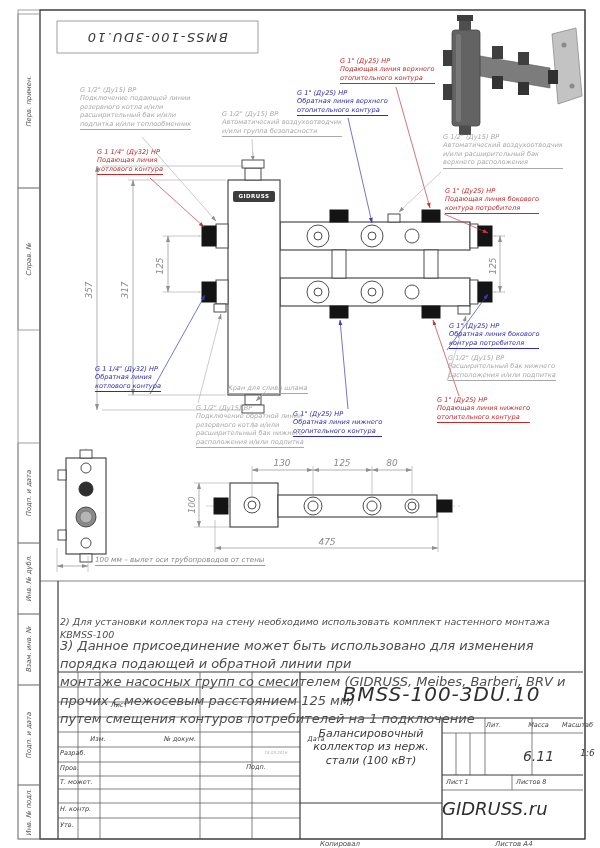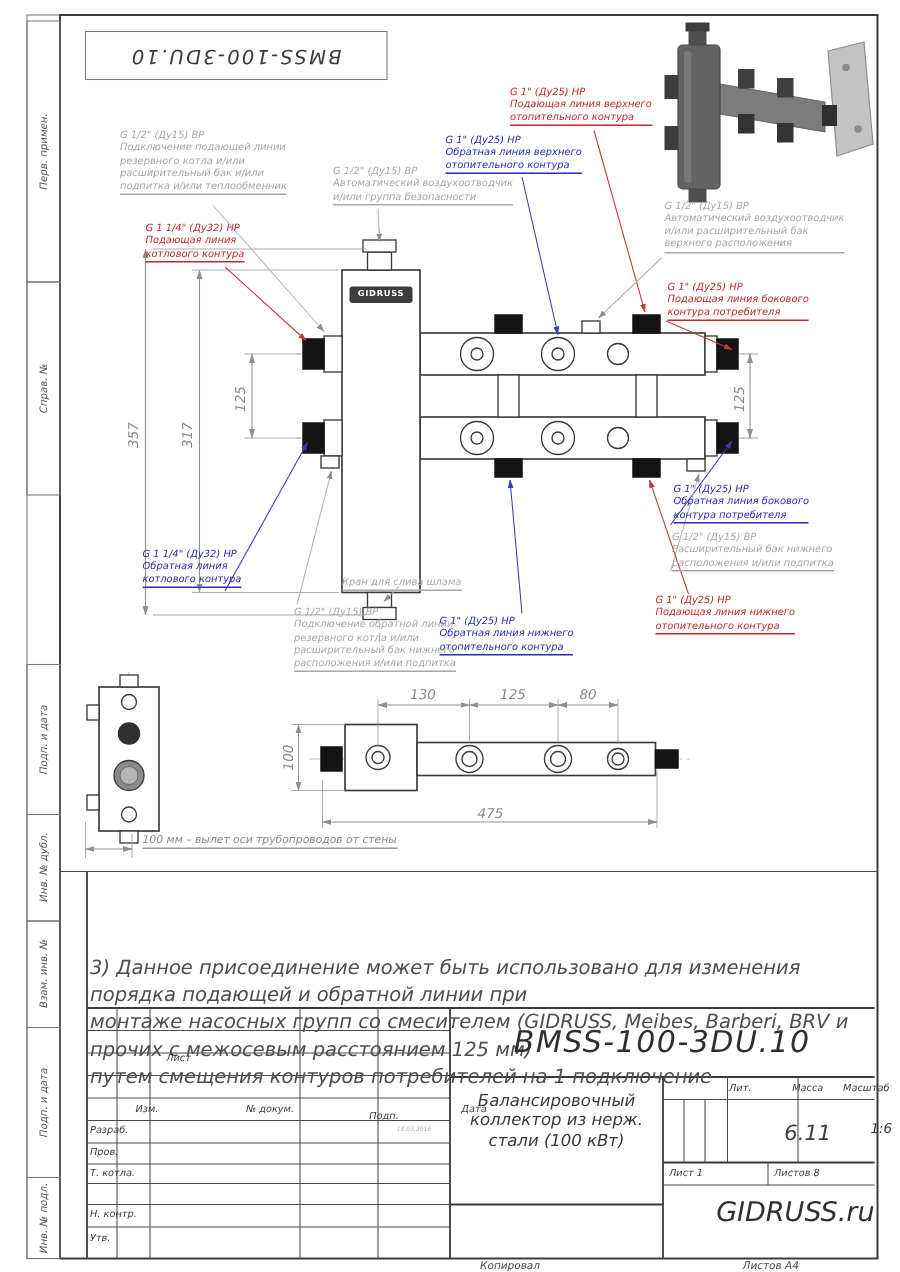--- a/index.html
+++ b/index.html
@@ -29,21 +29,21 @@
         font:italic 13px "DejaVu Sans",sans-serif;letter-spacing:1.5px;color:#3a3a3a;z-index:3;}
   .note{position:absolute;left:60px;width:524px;font:italic 9.5px "DejaVu Sans",sans-serif;
         color:#4e4e4e;white-space:pre-line;line-height:1.35;z-index:3;}
   .note.small{font-size:13px;line-height:1.4;}
   .tb{position:absolute;z-index:3;color:#3c3c3c;font:italic 6.5px "DejaVu Sans",sans-serif;}
   .tb.center{text-align:center;padding-left:30px;}
   .docnum{position:absolute;left:300px;top:682px;width:283px;text-align:center;
         font:italic 20px "DejaVu Sans",sans-serif;color:#2f2f2f;letter-spacing:1px;z-index:3;}
   .prodname{position:absolute;left:300px;top:727px;width:142px;text-align:center;
         font:italic 11px "DejaVu Sans",sans-serif;color:#3a3a3a;white-space:pre-line;line-height:1.22;z-index:3;}
-  .brand{position:absolute;left:442px;top:798px;width:141px;text-align:right;
+  .brand{position:absolute;left:442px;top:798px;width:141px;text-align:left;
         font:italic 18px "DejaVu Sans",sans-serif;color:#2f2f2f;z-index:3;}
   .wallnote{position:absolute;left:95px;top:555px;font:italic 7.2px "DejaVu Sans",sans-serif;
         color:#8a8a8a;border-bottom:0.6px solid #9a9a9a;padding-bottom:1px;z-index:3;}
   .footer{position:absolute;font:italic 7px "DejaVu Sans",sans-serif;color:#4a4a4a;z-index:3;}
   .tinydate{position:absolute;left:254px;top:750px;width:44px;text-align:center;
         font:italic 4px "DejaVu Sans",sans-serif;color:#b0b0b0;z-index:3;}
   .logo-tag{position:absolute;left:233px;top:191px;width:42px;height:11px;background:#3d3d3d;
         border-radius:2px;color:#fff;font:bold 5.5px "DejaVu Sans",sans-serif;text-align:center;
         line-height:11px;letter-spacing:0.5px;z-index:3;}
 </style>
@@ -299,36 +299,37 @@
 Подключение обратной линии
 резервного котла и/или
 расширительный бак нижнего
 расположения и/или подпитка</div>
 <div class="lbl blue" style="left:95px;top:365px;">G 1 1/4" (Ду32) НР
 Обратная линия
 котлового контура</div>
 
 <div class="wallnote">100 мм – вылет оси трубопроводов от стены</div>
 
+<div class="note" style="top:616px;">2) Для установки коллектора на стену необходимо использовать комплект настенного монтажа KBMSS-100</div>
 <div class="note small" style="top:637px;">3) Данное присоединение может быть использовано для изменения порядка подающей и обратной линии при
 монтаже насосных групп со смесителем (GIDRUSS, Meibes, Barberi, BRV и прочих с межосевым расстоянием 125 мм)
 путем смещения контуров потребителей на 1 подключение</div>
 
 <div class="docnum">BMSS-100-3DU.10</div>
 <div class="prodname">Балансировочный
 коллектор из нерж.
 стали (100 кВт)</div>
 <div class="tb center" style="left:58px;top:735px;width:20px;">Изм.</div>
 <div class="tb center" style="left:78px;top:701px;width:22px;">Лист</div>
 <div class="tb center" style="left:100px;top:735px;width:100px;">№ докум.</div>
-<div class="tb center" style="left:200px;top:740px;width:52px;">Подп.</div>
+<div class="tb center" style="left:200px;top:763px;width:52px;">Подп.</div>
 <div class="tb center" style="left:252px;top:735px;width:48px;margin-left:10px;">Дата</div>
 <div class="tb" style="left:60px;top:749px;">Разраб.</div>
 <div class="tb" style="left:60px;top:764px;">Пров.</div>
-<div class="tb" style="left:60px;top:778px;">Т. котла.</div>
+<div class="tb" style="left:60px;top:778px;">Т. может.</div>
 <div class="tb" style="left:60px;top:805px;">Н. контр.</div>
 <div class="tb" style="left:60px;top:821px;">Утв.</div>
 <div class="tinydate">18.03.2016</div>
 <div class="tb center" style="left:442px;top:721px;width:43px;">Лит.</div>
 <div class="tb center" style="left:485px;top:721px;width:47px;">Масса</div>
 <div class="tb center" style="left:532px;top:721px;width:31px;">Масштаб</div>
 <div class="tb center" style="left:485px;top:748px;width:47px;font-size:14px;">6.11</div>
 <div class="tb center" style="left:532px;top:748px;width:51px;font-size:9px;">1:6</div>
 <div class="tb" style="left:446px;top:778px;">Лист 1</div>
 <div class="tb" style="left:516px;top:778px;">Листов 8</div>

